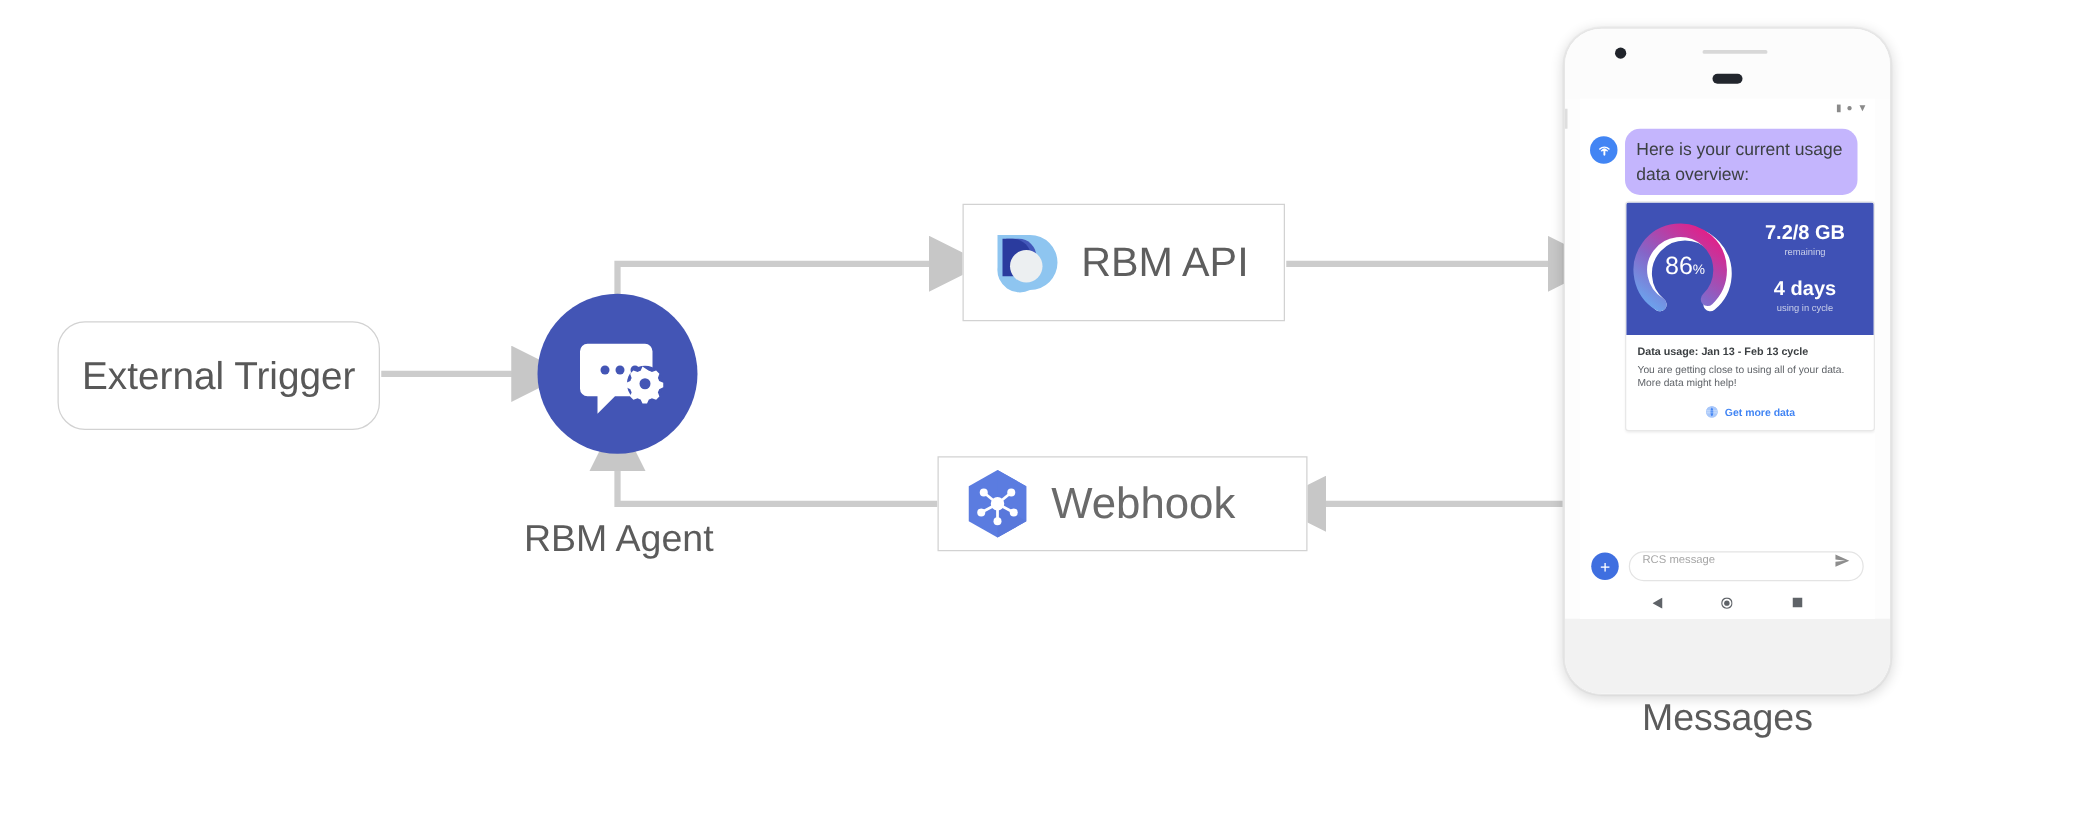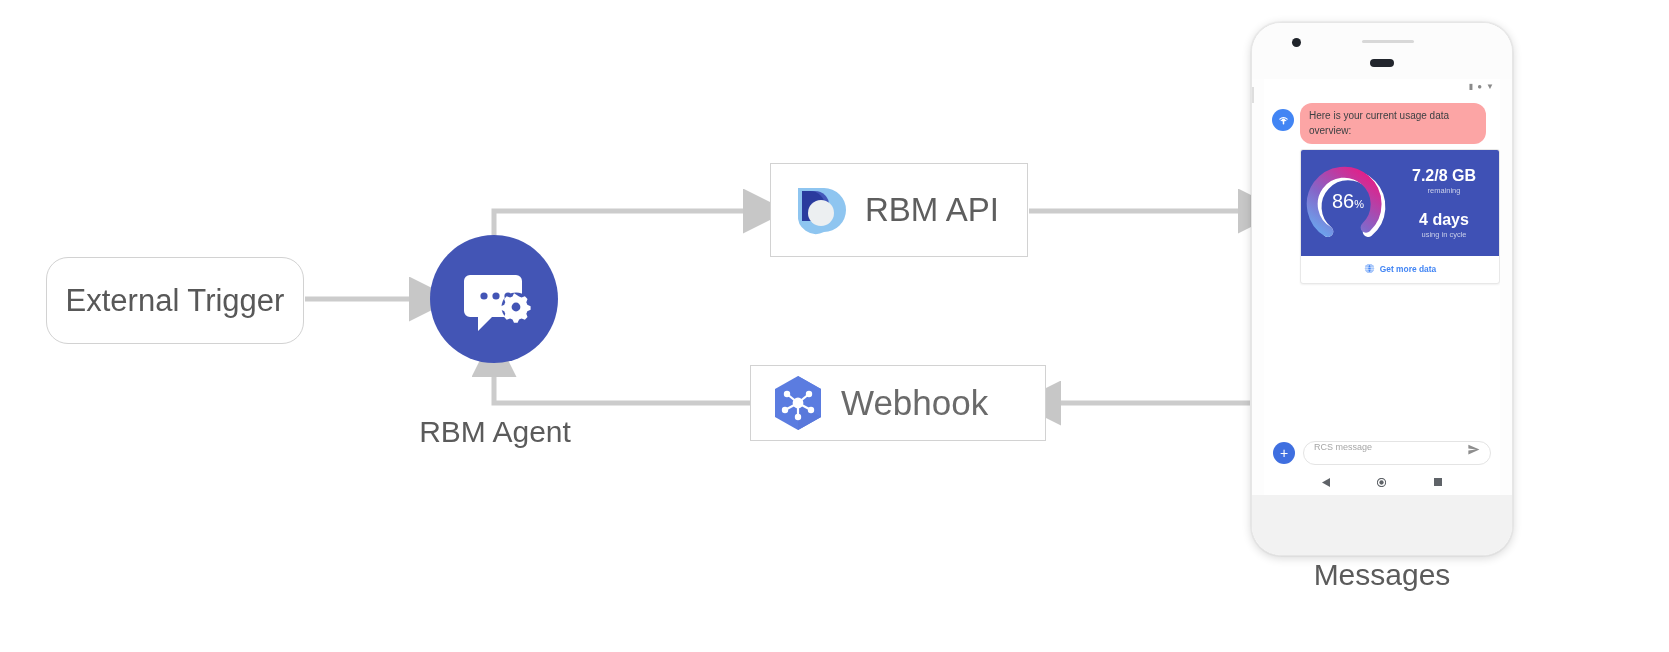--- a/index.html
+++ b/index.html
@@ -206,24 +206,24 @@
     width: 22px; height: 22px;
     flex: 0 0 22px;
     border-radius: 50%;
     background: #4285f4;
     display: flex;
     align-items: center;
     justify-content: center;
     margin-top: 6px;
   }
   #intro-bubble {
-    background: #fca5a5;
+    background: #c4b5fd;
     border-radius: 12px;
     padding: 6px 9px;
-    font-size: 10px;
+    font-size: 14px;
     line-height: 1.45;
     color: #3c4043;
     max-width: 168px;
   }
 
   
   #rich-card {
     margin-left: 28px;
     margin-top: 5px;
     width: 198px;
@@ -489,20 +489,24 @@
             </div>
             <div id="gauge-stats">
               <div class="stat-big">7.2/8 GB</div>
               <div class="stat-small">remaining</div>
               <div class="stat-gap"></div>
               <div class="stat-big">4 days</div>
               <div class="stat-small">using in cycle</div>
             </div>
           </div>
 
+          <div id="card-body">
+            <div id="card-title">Data usage: Jan 13 - Feb 13 cycle</div>
+            <div id="card-desc">You are getting close to using all of your data. More data might help!</div>
+          </div>
 
           <div id="card-action">
             <svg width="11" height="11" viewBox="0 0 24 24">
               <circle cx="12" cy="12" r="10" fill="#4285f4"></circle>
               <path d="M12 2a10 10 0 0 0 0 20 10 10 0 0 0 0-20zm0 2.2c1.5 1.4 2.5 4.2 2.5 7.8s-1 6.4-2.5 7.8c-1.5-1.4-2.5-4.2-2.5-7.8S10.5 5.6 12 4.2z" fill="#ffffff" opacity="0.55"></path>
               <path d="M2.6 9.5h18.8v1.6H2.6zM2.6 13h18.8v1.6H2.6z" fill="#ffffff" opacity="0.55"></path>
             </svg>
             <span id="card-action-label">Get more data</span>
           </div>
         </div>

